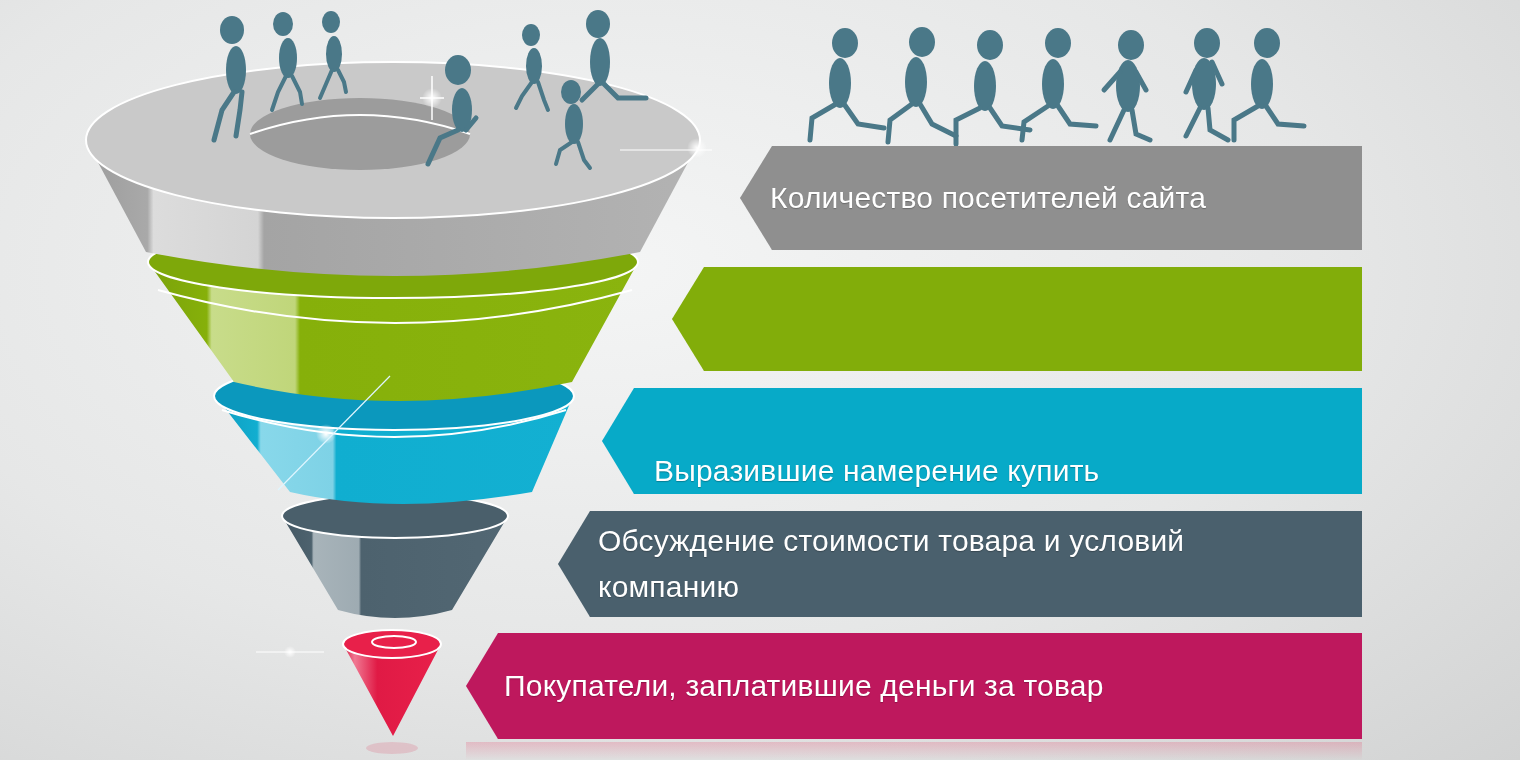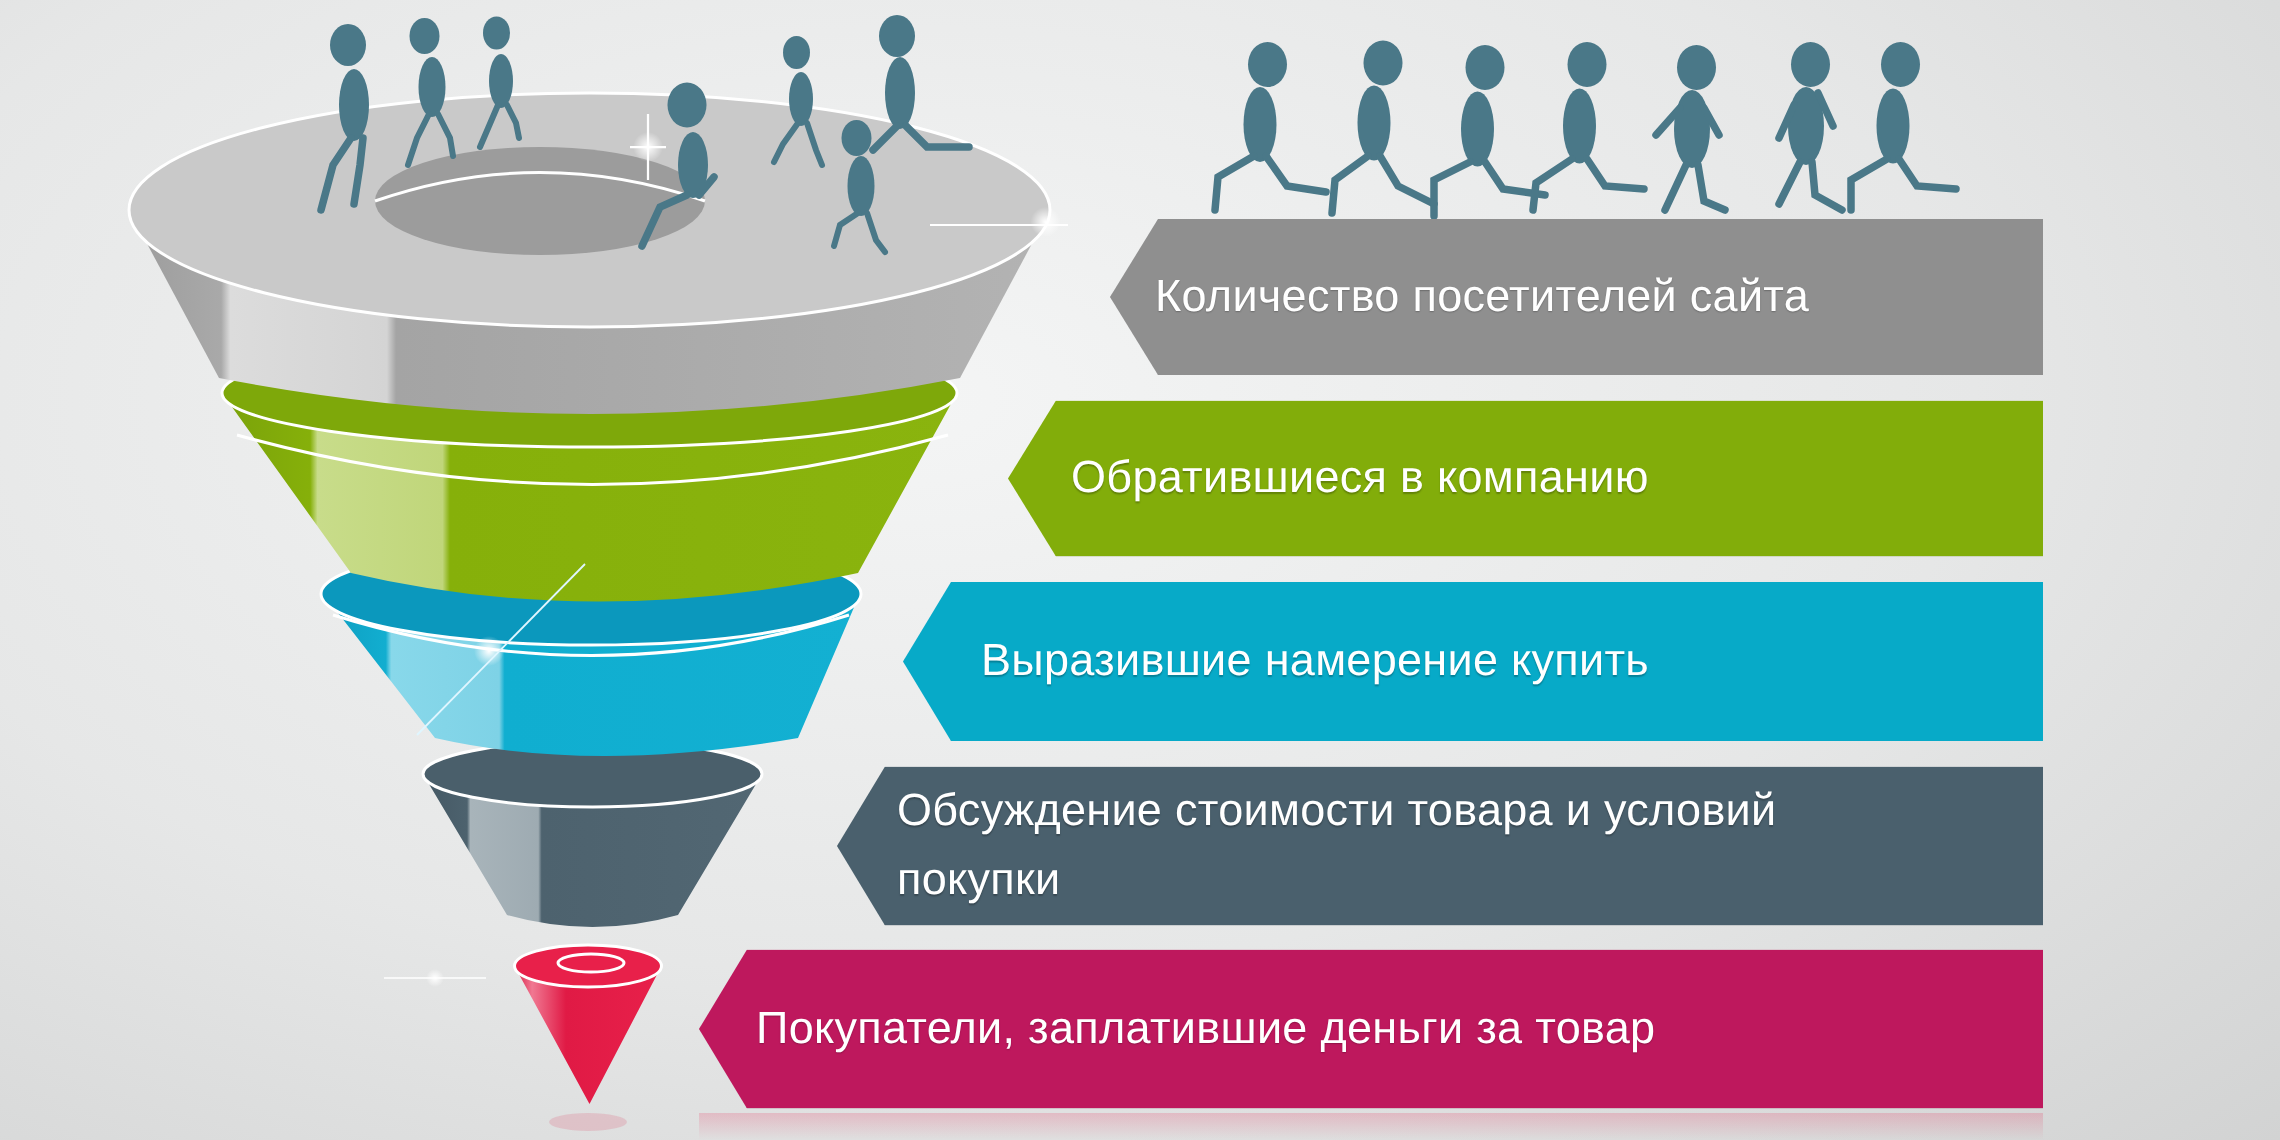--- a/index.html
+++ b/index.html
@@ -203,34 +203,33 @@
   </svg>
 
   <div class="bar bar-1" style="background:#8f8f8f;">
     <div class="bar-text">
       <span>Количество посетителей сайта</span>
     </div>
   </div>
 
   <div class="bar bar-2" style="background:#82ad0a;">
     <div class="bar-text">
-      <span>Обратившиеся в компанию</span>
-    </div>
-  </div>
-
-  <div class="bar bar-3" style="background:#07aac8;">
+    </div>
+  </div>
+
+  <div class="bar bar-3" style="background:#07aac8;align-items:flex-end;">
     <div class="bar-text">
       <span>Выразившие намерение купить</span>
     </div>
   </div>
 
   <div class="bar bar-4" style="background:#4a606d;">
     <div class="bar-text">
       <span>Обсуждение стоимости товара и условий</span>
-      <span>покупки</span>
+      <span>компанию</span>
     </div>
   </div>
 
   <div class="bar bar-5" style="background:#be185d;">
     <div class="bar-text">
       <span>Покупатели, заплатившие деньги за товар</span>
     </div>
   </div>
 
   <div class="reflection"></div>

